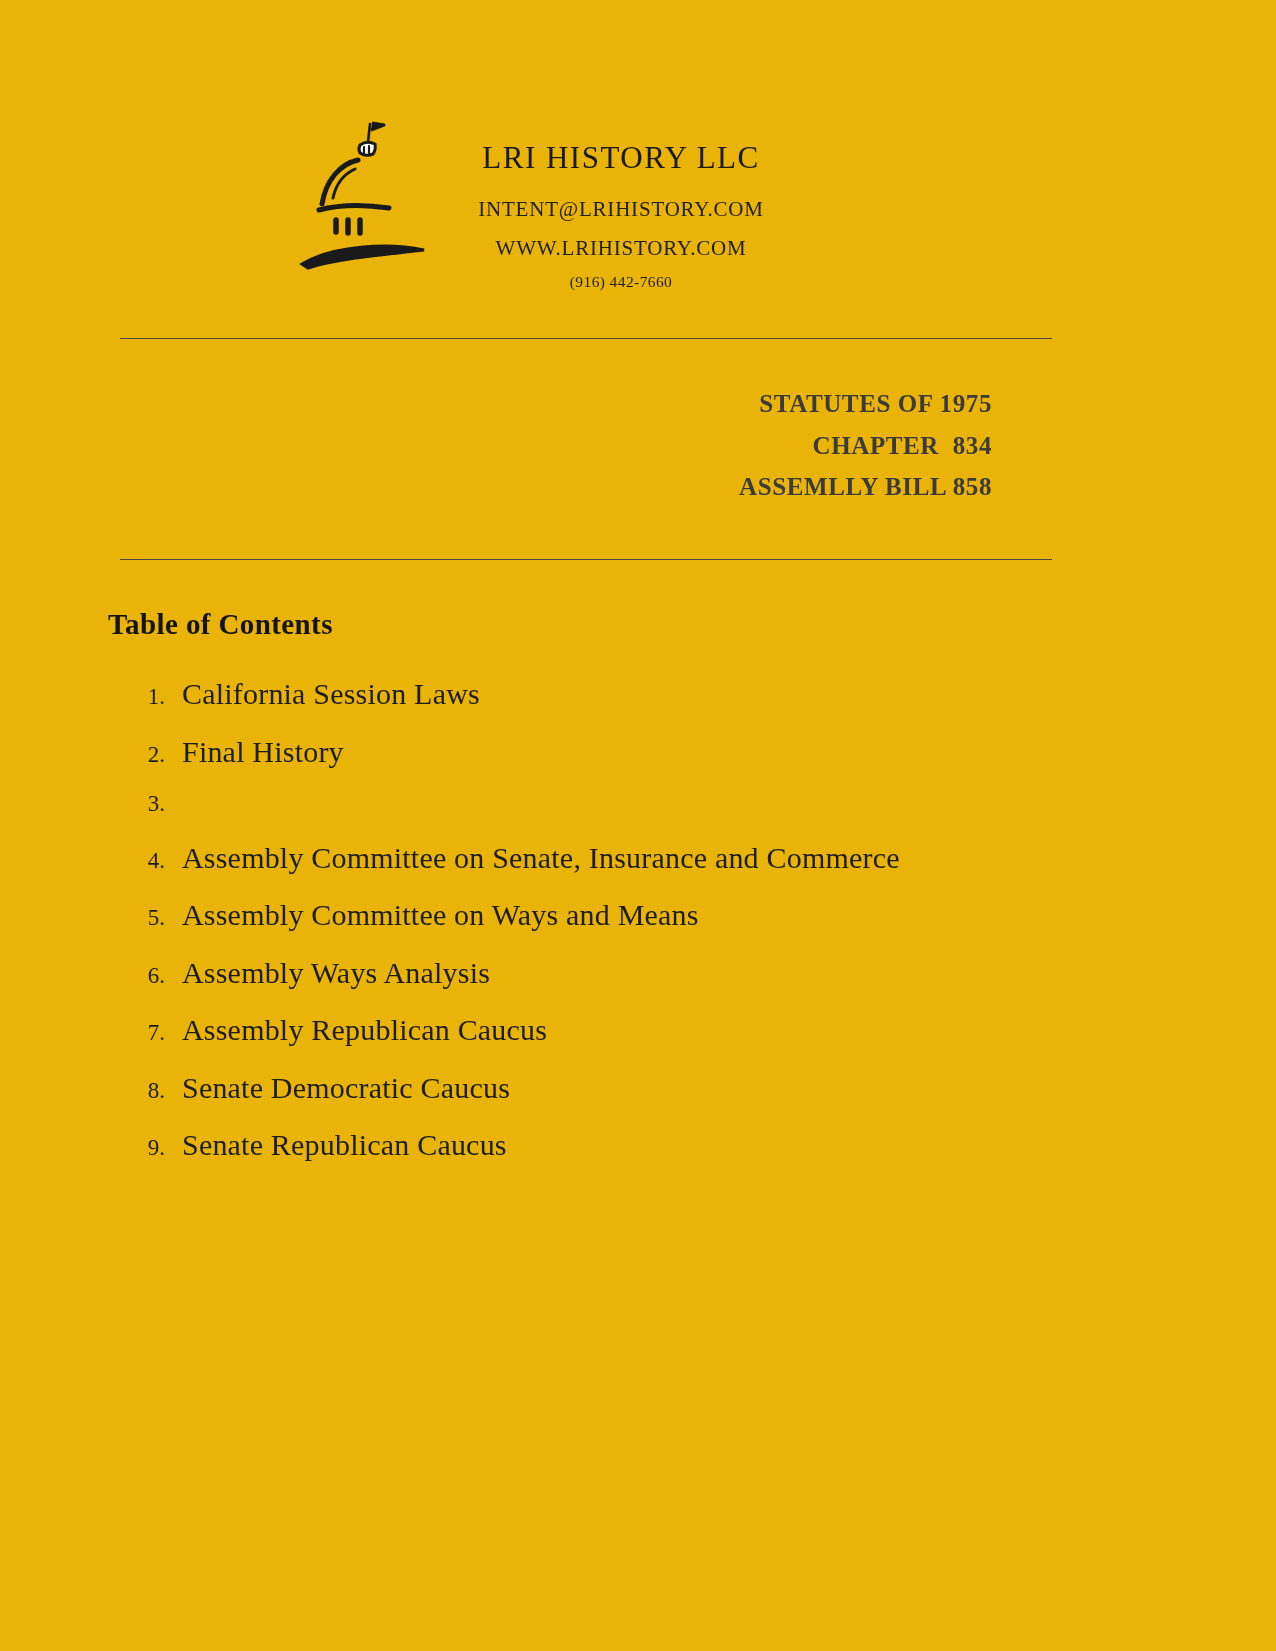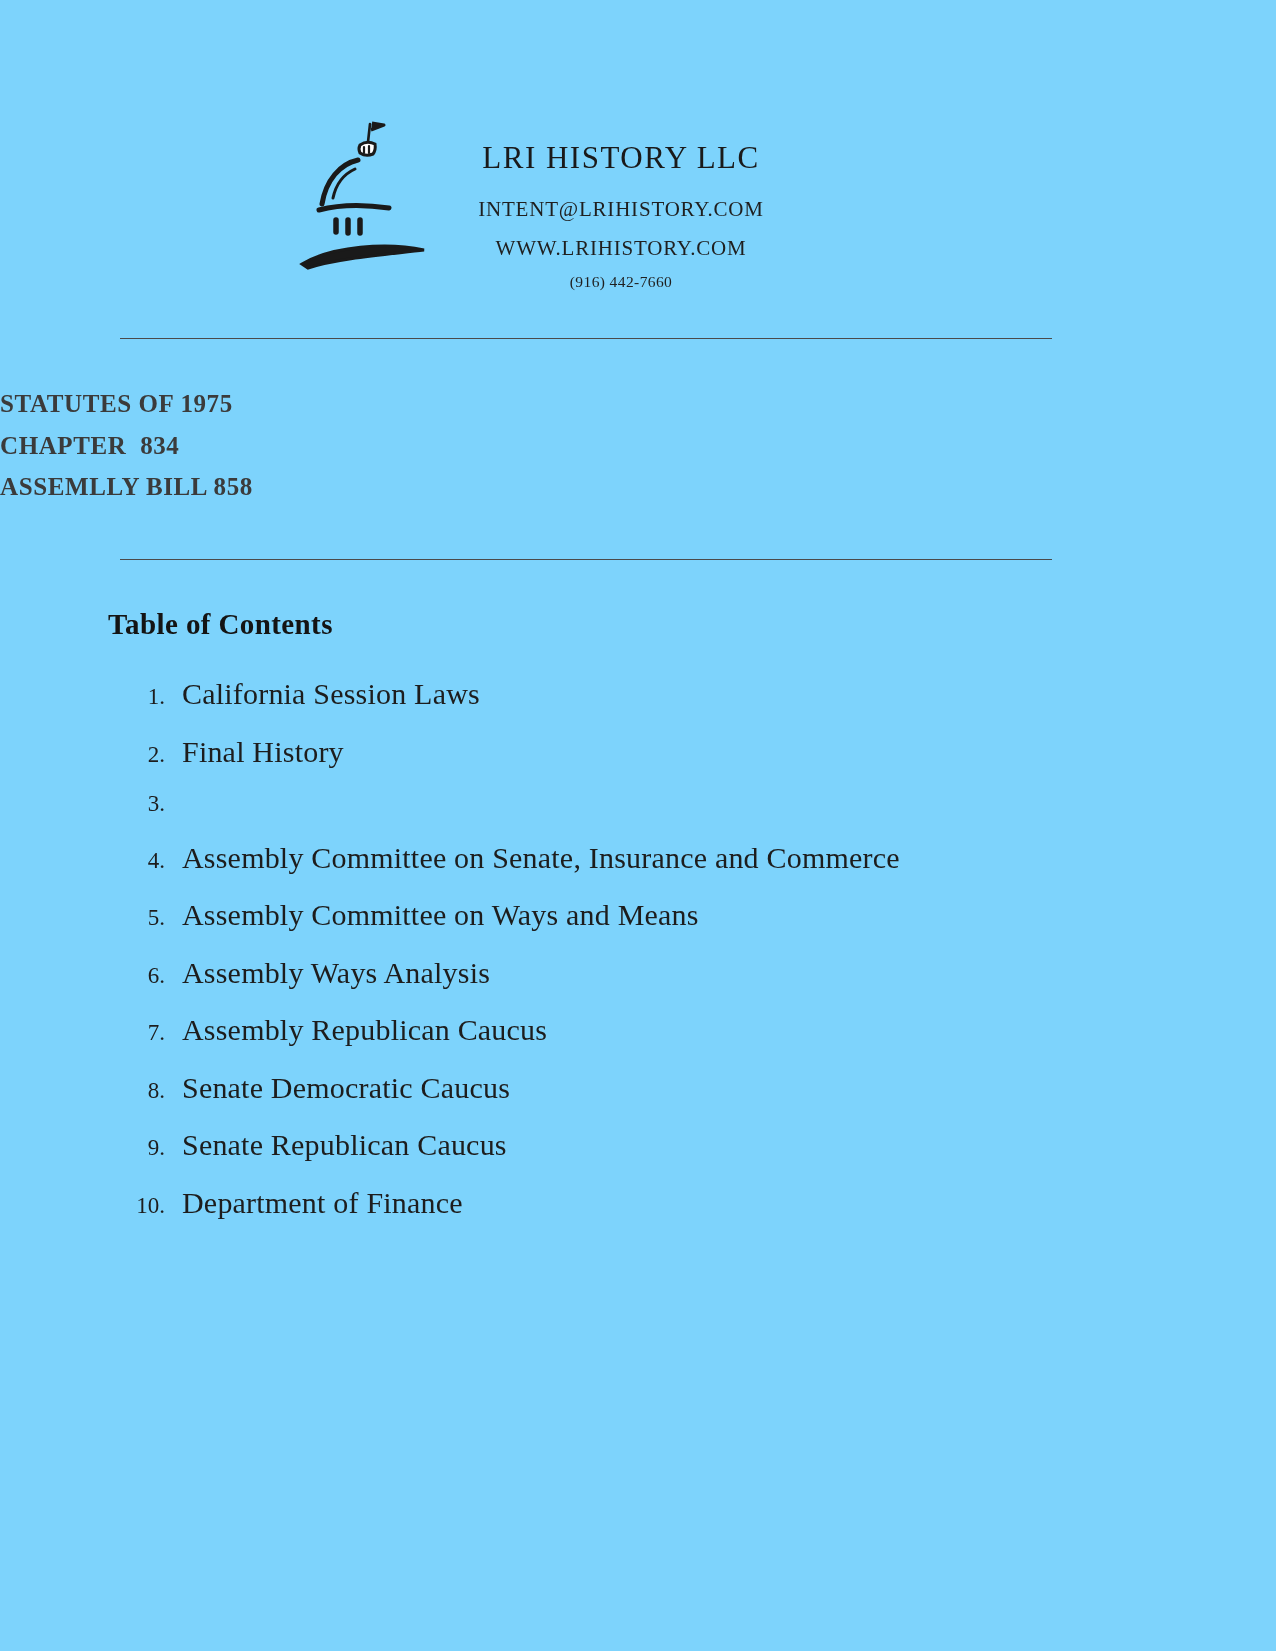--- a/index.html
+++ b/index.html
@@ -7,21 +7,21 @@
   body {
     width: 1276px;
     min-height: 1651px;
     font-family: "Liberation Serif", "DejaVu Serif", serif;
     color: #1d1d1d;
     position: relative;
   }
   .page {
     width: 1276px;
     min-height: 1651px;
-    background: #7dd3fc;
+    background: #eab308;
     overflow: hidden;
   }
 
   
   .letterhead {
     display: flex;
     align-items: flex-start;
     padding: 118px 0 0 292px;
     gap: 34px;
   }
@@ -61,20 +61,21 @@
     width: 932px;
     margin-left: 120px;
   }
   .rule-1 { margin-top: 42px; }
   .rule-2 { margin-top: 52px; }
 
   
   .title-block {
     margin-top: 44px;
     padding-right: 284px;
+    text-align: right;
   }
   .title-line {
     font-weight: bold;
     font-size: 25px;
     letter-spacing: 0.6px;
     color: #3b3b3b;
     line-height: 1.65;
     white-space: pre;
   }
 
@@ -194,19 +195,15 @@
       <li class="toc-row">
         <span class="toc-num">8.</span>
         <span class="toc-label">Senate Democratic Caucus</span>
       </li>
 
       <li class="toc-row">
         <span class="toc-num">9.</span>
         <span class="toc-label">Senate Republican Caucus</span>
       </li>
 
-      <li class="toc-row">
-        <span class="toc-num">10.</span>
-        <span class="toc-label">Department of Finance</span>
-      </li>
     </ol>
 
 </div>
 
 </body></html>

